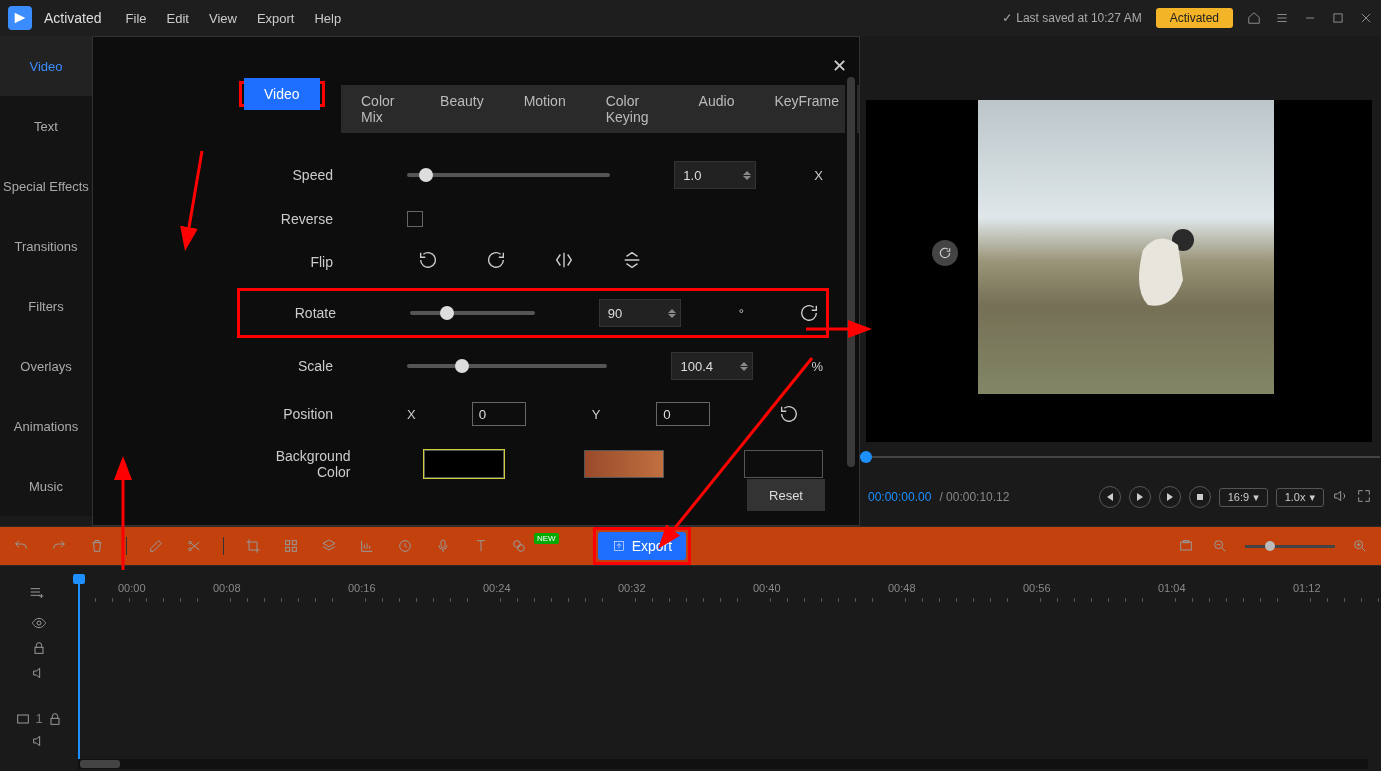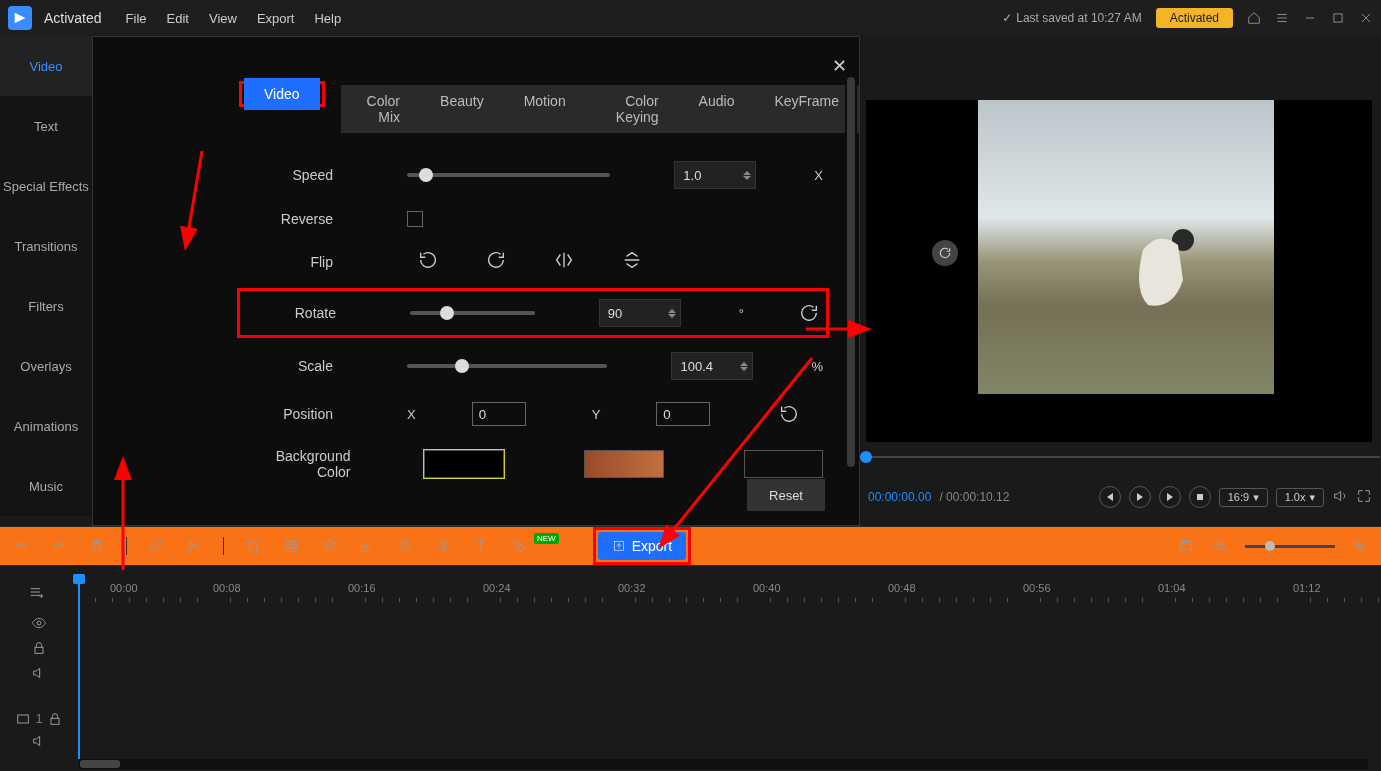--- a/index.html
+++ b/index.html
@@ -62,21 +62,21 @@
   .timeline-bar { position:absolute; left:0; top:420px; width:100%; height:2px; background:#444; }
   .playhead { position:absolute; left:0; top:-5px; width:12px; height:12px; background:#1e8fff; border-radius:50%; }
   .preview-ctrls { position:absolute; left:8px; top:450px; width:504px; display:flex; align-items:center; gap:8px; font-size:12px; }
   .tc { color:#1e8fff; }
   .tc2 { color:#888; }
   .pbtn { width:22px; height:22px; border:1px solid #555; border-radius:50%; display:flex; align-items:center; justify-content:center; cursor:pointer; }
   .ratio, .speedsel { border:1px solid #555; padding:2px 8px; border-radius:3px; font-size:11px; display:flex; align-items:center; gap:4px; }
   .refresh-overlay { position:absolute; left:66px; top:140px; width:26px; height:26px; background:#444; border-radius:50%; display:flex; align-items:center; justify-content:center; }
 
   
-  .toolbar { position:absolute; left:0; top:526px; width:1381px; height:40px; background:#f97316; display:flex; align-items:center; padding:0 12px; gap:20px; border-top:1px solid #2a2a2a; border-bottom:1px solid #2a2a2a; }
+  .toolbar { position:absolute; left:0; top:526px; width:1381px; height:40px; background:#c2410c; display:flex; align-items:center; padding:0 12px; gap:20px; border-top:1px solid #2a2a2a; border-bottom:1px solid #2a2a2a; }
   .tb-icon { width:18px; height:18px; color:#888; display:flex; align-items:center; justify-content:center; }
   .tb-sep { width:1px; height:18px; background:#333; }
   .export-btn { background:#1e6fff; color:#fff; padding:6px 14px; border-radius:3px; display:flex; align-items:center; gap:6px; font-size:14px; cursor:pointer; }
   .export-hl { border:3px solid #ff0000; padding:2px; }
   .new-badge { background:#0a0; color:#fff; font-size:8px; padding:1px 3px; border-radius:2px; position:relative; top:-8px; left:-14px; }
   .tb-right { margin-left:auto; display:flex; align-items:center; gap:16px; }
   .zoom-slider { width:90px; height:3px; background:#444; position:relative; }
   .zoom-slider .zt { width:10px; height:10px; background:#bbb; border-radius:50%; position:absolute; top:-4px; left:20px; }
 
   
@@ -170,21 +170,21 @@
   <div class="close-btn">✕</div>
   <div class="panel-scroll">
       <div class="bar"></div>
     </div>
 
   <div style="position:absolute; left:146px; top:44px;">
     <span class="tab-hl">
       <span class="tab active">Video</span>
     </span>
   </div>
-  <div class="tabs" style="margin-left:248px;text-align:right;">
+  <div class="tabs" style="margin-left:248px;">
     <span class="tab">Color Mix</span>
     <span class="tab">Beauty</span>
     <span class="tab">Motion</span>
     <span class="tab">Color Keying</span>
     <span class="tab">Audio</span>
     <span class="tab">KeyFrame</span>
   </div>
 
   <div class="controls">
 
@@ -453,21 +453,21 @@
         </svg>
       </div>
   </div>
 </div>
 
 <div class="timeline">
   <div class="addtrack"><svg class="icon" viewBox="0 0 24 24">
         <path d="M4 7h14M4 12h14M4 17h14M20 15v6M17 18h6"></path>
       </svg></div>
   <div class="ruler">
-      <span class="tick" style="left: 8px; padding-left: 24px;">00:00</span>
+      <span class="tick" style="left: 16px; padding-left: 24px;">00:00</span>
       <span style="position: absolute; top: 16px; width: 1px; height: 4px; background: rgb(85, 85, 85); left: 17px;"></span>
       <span style="position: absolute; top: 16px; width: 1px; height: 4px; background: rgb(85, 85, 85); left: 34px;"></span>
       <span style="position: absolute; top: 16px; width: 1px; height: 4px; background: rgb(85, 85, 85); left: 51px;"></span>
       <span style="position: absolute; top: 16px; width: 1px; height: 4px; background: rgb(85, 85, 85); left: 68px;"></span>
       <span style="position: absolute; top: 16px; width: 1px; height: 4px; background: rgb(85, 85, 85); left: 85px;"></span>
       <span style="position: absolute; top: 16px; width: 1px; height: 4px; background: rgb(85, 85, 85); left: 102px;"></span>
       <span style="position: absolute; top: 16px; width: 1px; height: 4px; background: rgb(85, 85, 85); left: 119px;"></span>
       <span class="tick" style="left: 135px;">00:08</span>
       <span style="position: absolute; top: 16px; width: 1px; height: 4px; background: rgb(85, 85, 85); left: 152px;"></span>
       <span style="position: absolute; top: 16px; width: 1px; height: 4px; background: rgb(85, 85, 85); left: 169px;"></span>

